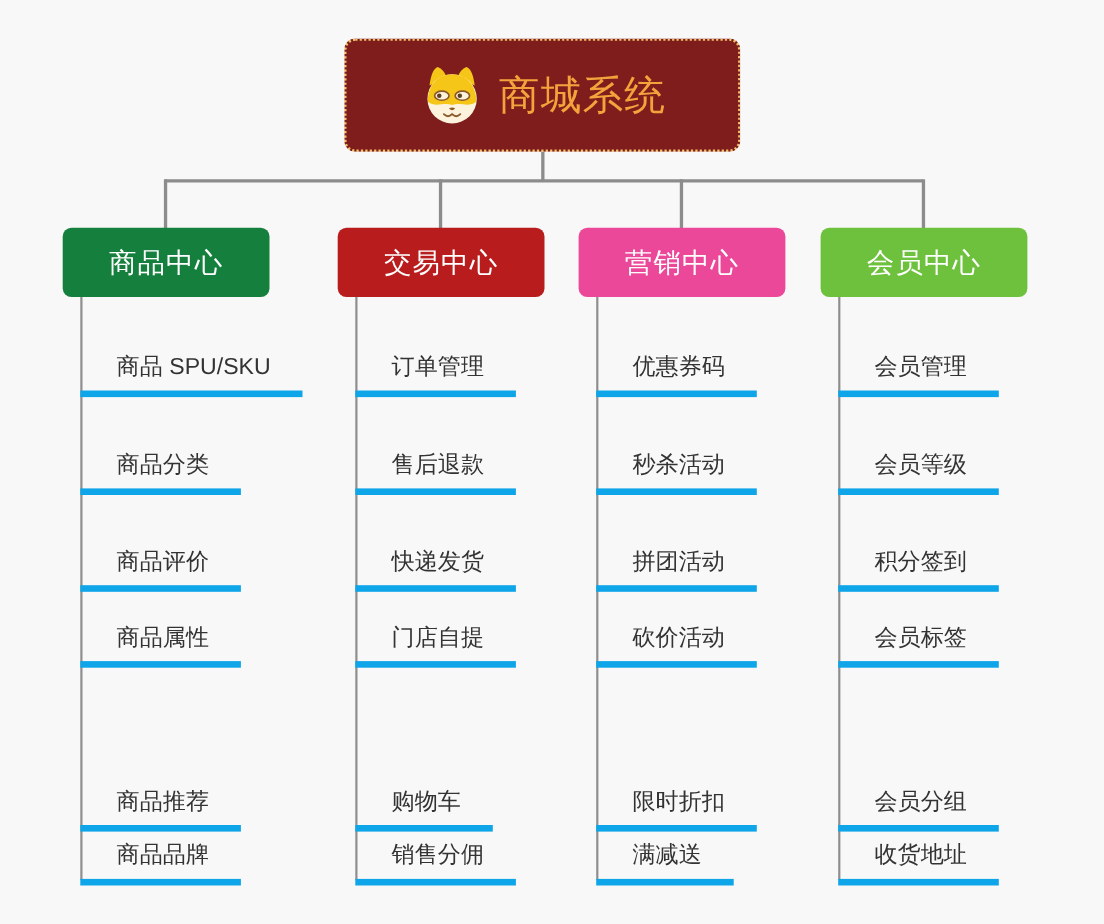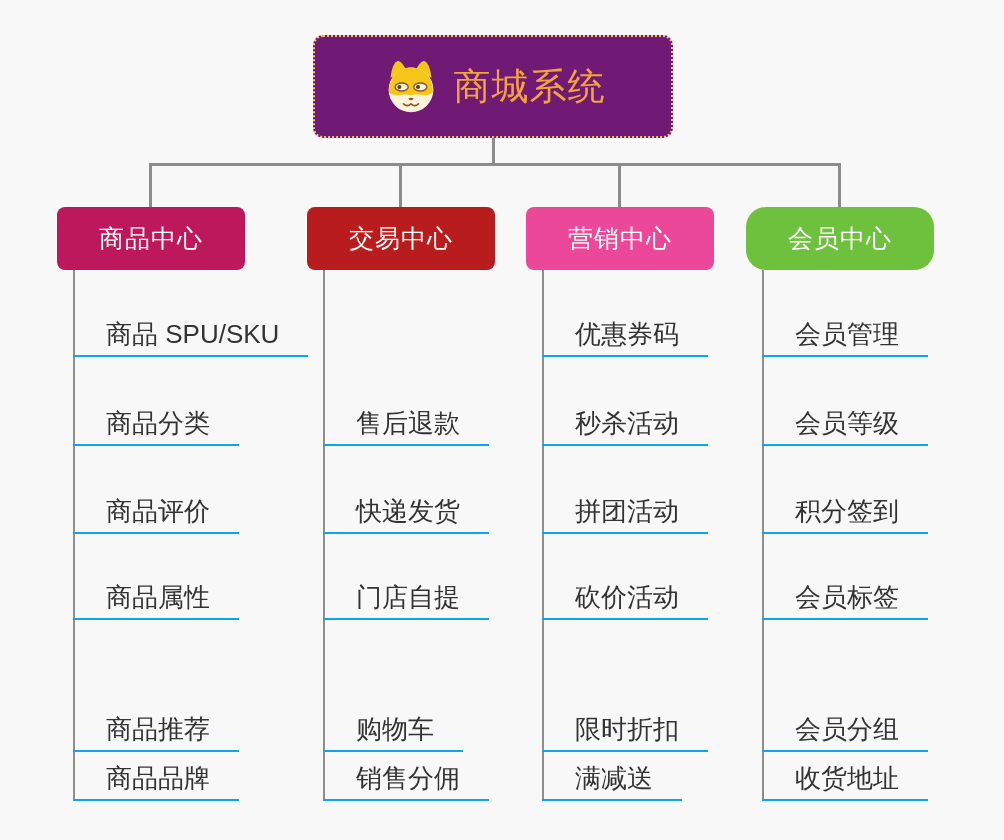--- a/index.html
+++ b/index.html
@@ -18,21 +18,21 @@
   .root-drop{left:492px;top:138px;width:3px;height:27px;}
   .h-line{left:149px;top:163px;width:691px;height:3px;border-radius:2px;}
   .drop{top:163px;width:3px;height:45px;}
   .drop.d0{left:149px;}
   .drop.d1{left:399px;}
   .drop.d2{left:618px;}
   .drop.d3{left:838px;}
   
   .root-node{
     position:absolute;left:313px;top:35px;width:360px;height:103px;
-    background:#701a75;
+    background:#7f1d1d;
     border:2px dotted #f2c26b;
     border-radius:10px;
     box-sizing:border-box;
     display:flex;align-items:center;justify-content:center;gap:13px;
     cursor:pointer;
   }
   .root-title{
     font-size:37px;
     color:#f2a33c;
     letter-spacing:1px;
@@ -55,32 +55,32 @@
     display:flex;align-items:center;justify-content:center;
     cursor:pointer;
   }
   .v-line{
     position:absolute;left:16px;top:63px;
     width:2px;height:530px;
     background:#8e8e8e;
   }
   .child{
     position:absolute;left:16px;
-    font-size:26px;
+    font-size:21px;
     line-height:24px;
     color:#333333;
     padding:0 29px 9px 33px;
-    border-bottom:2px solid #0ea5e9;
+    border-bottom:6px solid #0ea5e9;
     white-space:nowrap;
     cursor:pointer;
   }
   .child.c0{top:115px;}
   .child.c1{top:204px;}
   .child.c2{top:292px;}
-  .child.c3{top:378px;}
+  .child.c3{top:361px;}
   .child.c4{top:470px;margin-top:40px;}
   .child.c5{top:559px;}
 </style>
 </head>
 <body>
 
 <div class="canvas">
 
   <div class="conn root-drop"></div>
   <div class="conn h-line"></div>
@@ -104,53 +104,54 @@
       <circle cx="19.5" cy="30" r="2.2" fill="#5f3d1e"></circle>
       <circle cx="39.5" cy="30" r="2.2" fill="#5f3d1e"></circle>
 
       <path d="M29,42.5 Q32,40.5 35,42.5 Q32,46 29,42.5 Z" fill="#8a5a2a"></path>
       <path d="M24,48 Q28,52 32,48 Q36,52 40,48" fill="none" stroke="#8a5a2a" stroke-width="1.8" stroke-linecap="round"></path>
     </svg>
     <span class="root-title" style="color: rgb(242, 163, 60);">商城系统</span>
   </div>
 
   <div class="column col0">
-    <div class="branch-box" style="background: #be185d;">商品中心</div>
+    <div class="branch-box" style="background: #15803d;">商品中心</div>
     <div class="v-line"></div>
     <div class="child c0">商品 SPU/SKU</div>
     <div class="child c1">商品分类</div>
     <div class="child c2">商品评价</div>
     <div class="child c3">商品属性</div>
     <div class="child c4">商品推荐</div>
     <div class="child c5">商品品牌</div>
   </div>
 
   <div class="column col1">
     <div class="branch-box" style="background: #b91c1c;">交易中心</div>
     <div class="v-line"></div>
+    <div class="child c0">订单管理</div>
     <div class="child c2">快递发货</div>
     <div class="child c1">售后退款</div>
     <div class="child c3">门店自提</div>
     <div class="child c4">购物车</div>
     <div class="child c5">销售分佣</div>
   </div>
 
   <div class="column col2">
     <div class="branch-box" style="background: #ec4899;">营销中心</div>
     <div class="v-line"></div>
     <div class="child c0">优惠券码</div>
     <div class="child c1">秒杀活动</div>
     <div class="child c2">拼团活动</div>
     <div class="child c3">砍价活动</div>
     <div class="child c4">限时折扣</div>
     <div class="child c5">满减送</div>
   </div>
 
   <div class="column col3">
-    <div class="branch-box" style="background: rgb(110, 193, 60); border-radius: 20px;">会员中心</div>
+    <div class="branch-box" style="background: rgb(110, 193, 60);">会员中心</div>
     <div class="v-line"></div>
     <div class="child c0">会员管理</div>
     <div class="child c1">会员等级</div>
     <div class="child c2">积分签到</div>
     <div class="child c3">会员标签</div>
     <div class="child c4">会员分组</div>
     <div class="child c5">收货地址</div>
   </div>
 
 </div>

